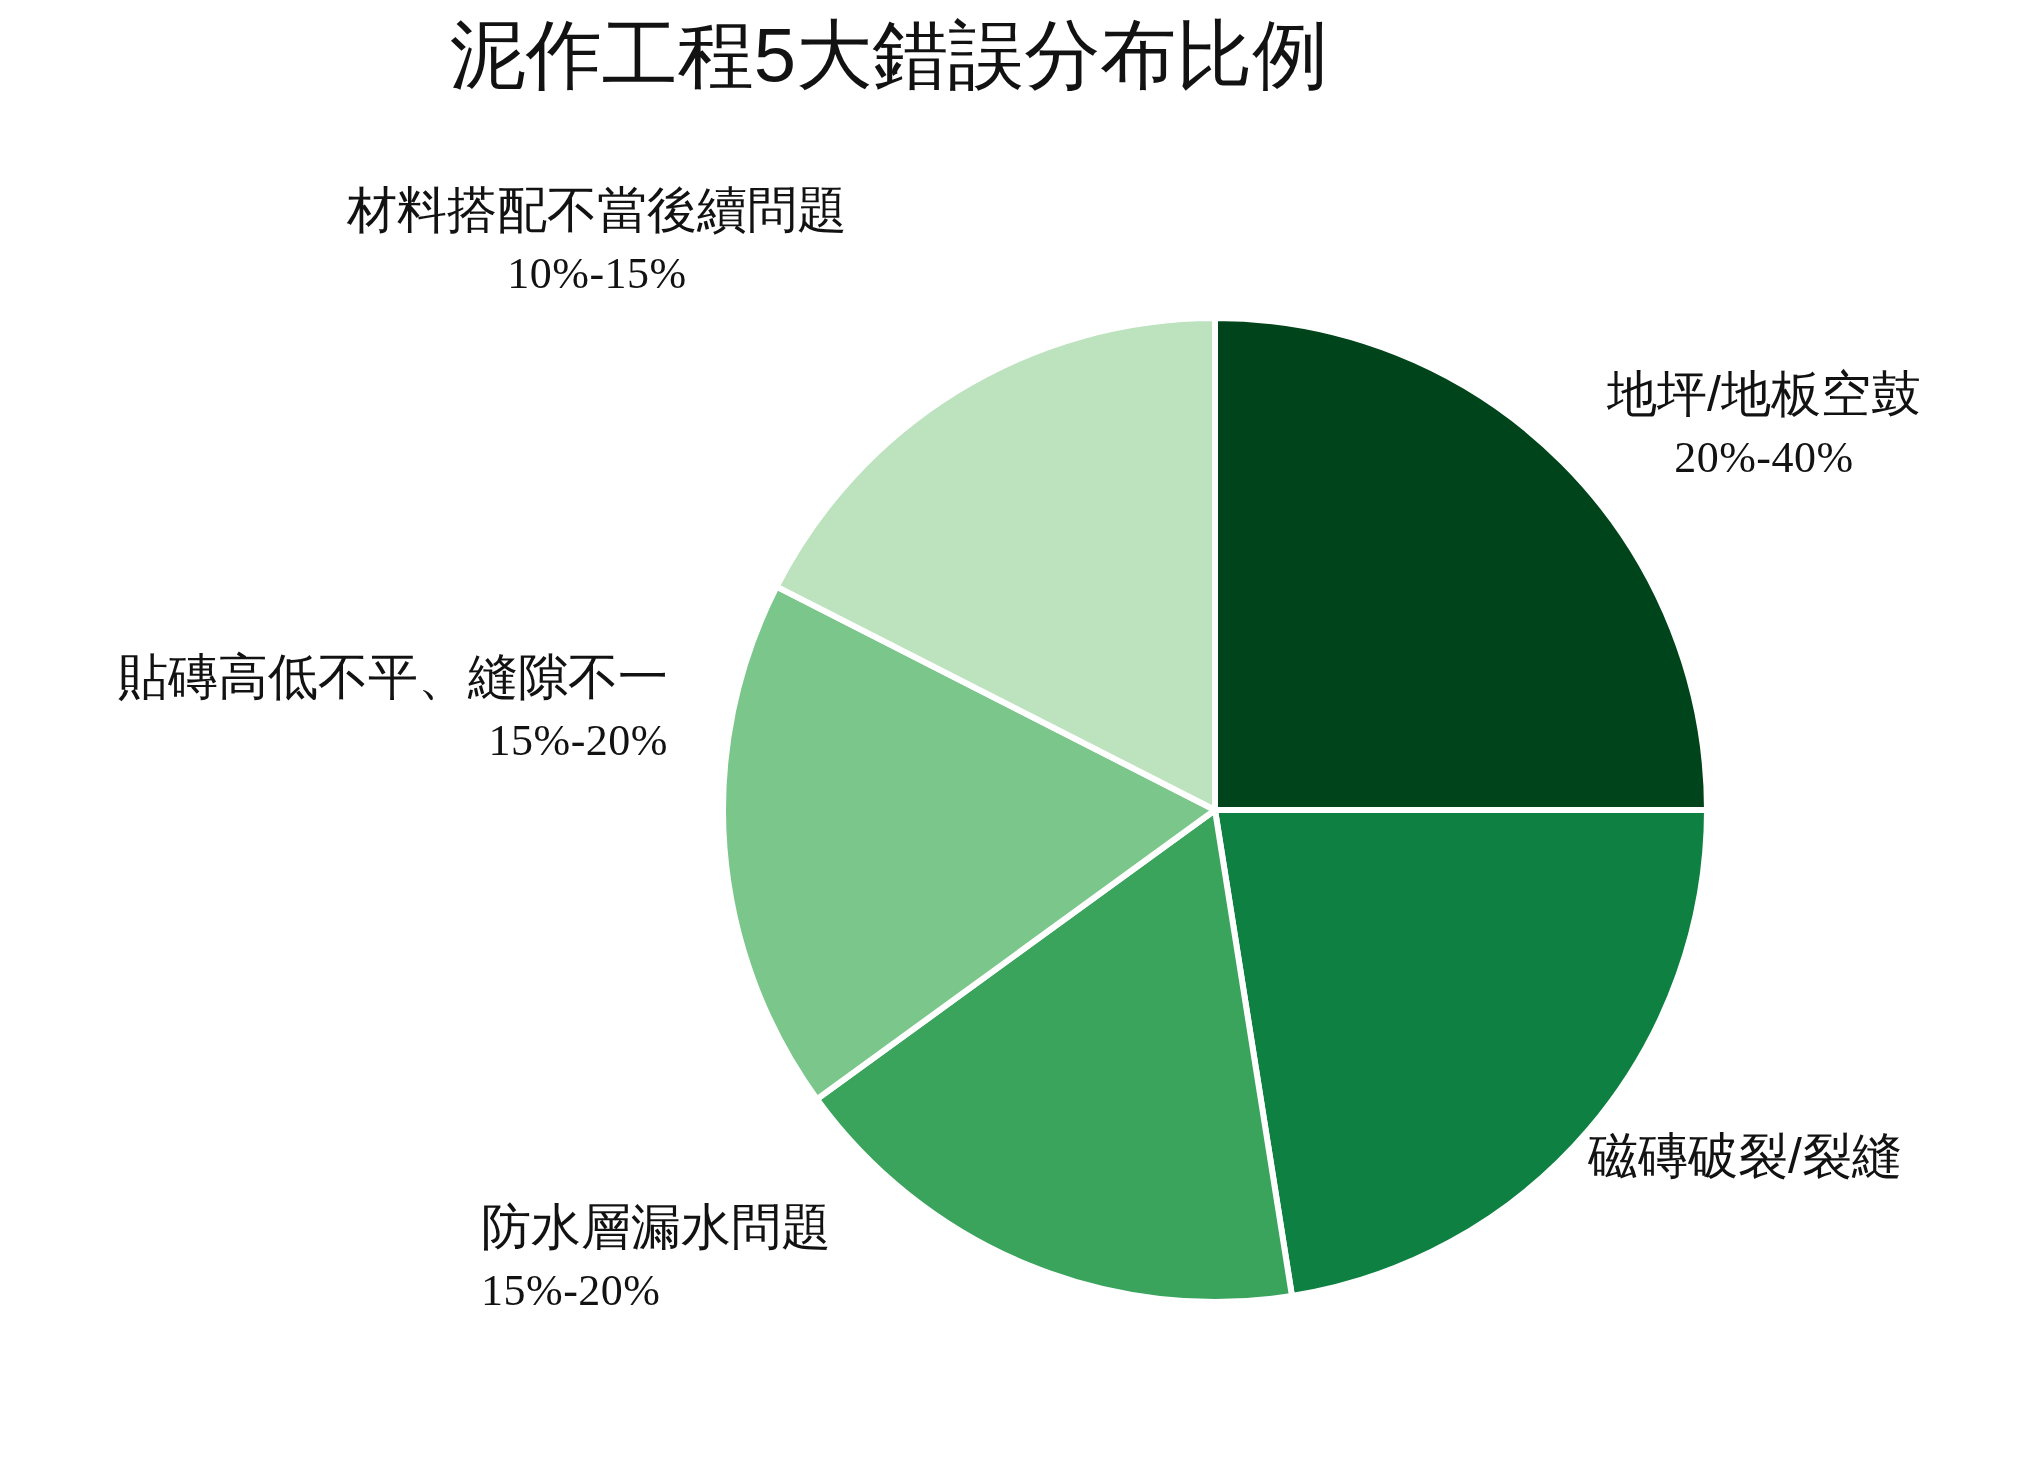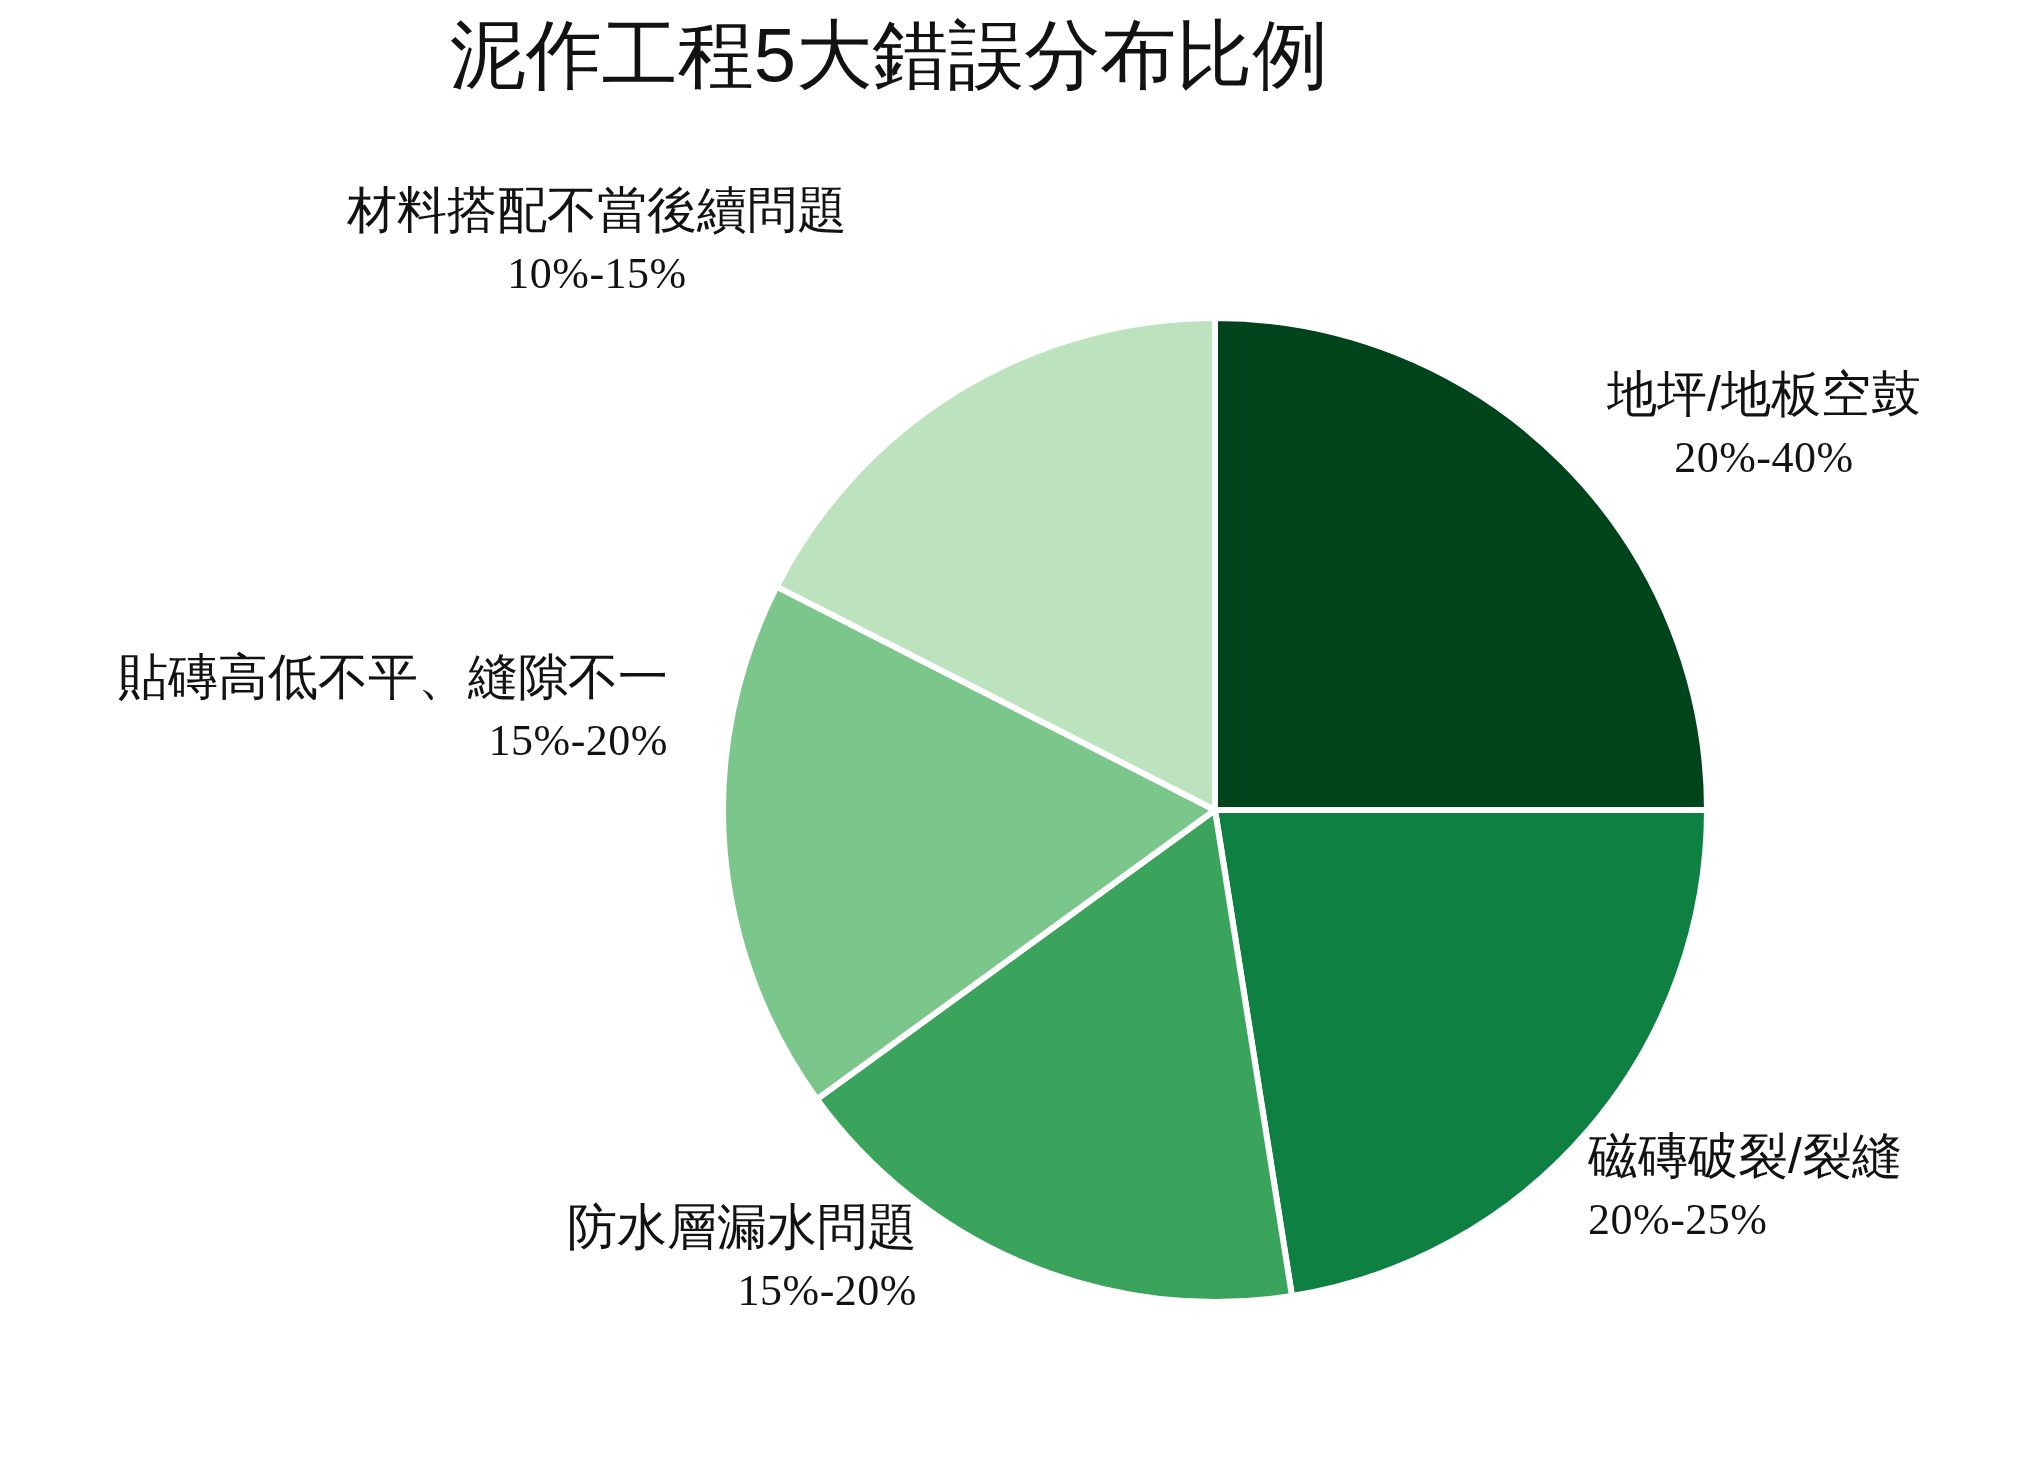--- a/index.html
+++ b/index.html
@@ -70,23 +70,22 @@
     left: 1607px;
     top: 362px;
     text-align: center;
   }
   #label-cizhuan {
     left: 1588px;
     top: 1124px;
     text-align: left;
   }
   #label-fangshui {
-    left: 497px;
+    left: 481px;
     top: 1195px;
-    text-align: right;
     width: 420px;
   }
   #label-tiezhuan {
     left: 18px;
     top: 645px;
     text-align: right;
     width: 650px;
   }
   #label-cailiao {
     left: 300px;
@@ -112,21 +111,20 @@
       </g>
   </svg>
 
   <div class="slice-label" id="label-dipin">
     <span class="lbl-name">地坪/地板空鼓</span>
     <span class="lbl-pct">20%-40%</span>
   </div>
 
   <div class="slice-label" id="label-cizhuan">
     <span class="lbl-name">磁磚破裂/裂縫</span>
-    <span class="lbl-pct">20%-25%</span>
   </div>
 
   <div class="slice-label" id="label-fangshui">
     <span class="lbl-name">防水層漏水問題</span>
     <span class="lbl-pct">15%-20%</span>
   </div>
 
   <div class="slice-label" id="label-tiezhuan">
     <span class="lbl-name">貼磚高低不平、縫隙不一</span>
     <span class="lbl-pct">15%-20%</span>

